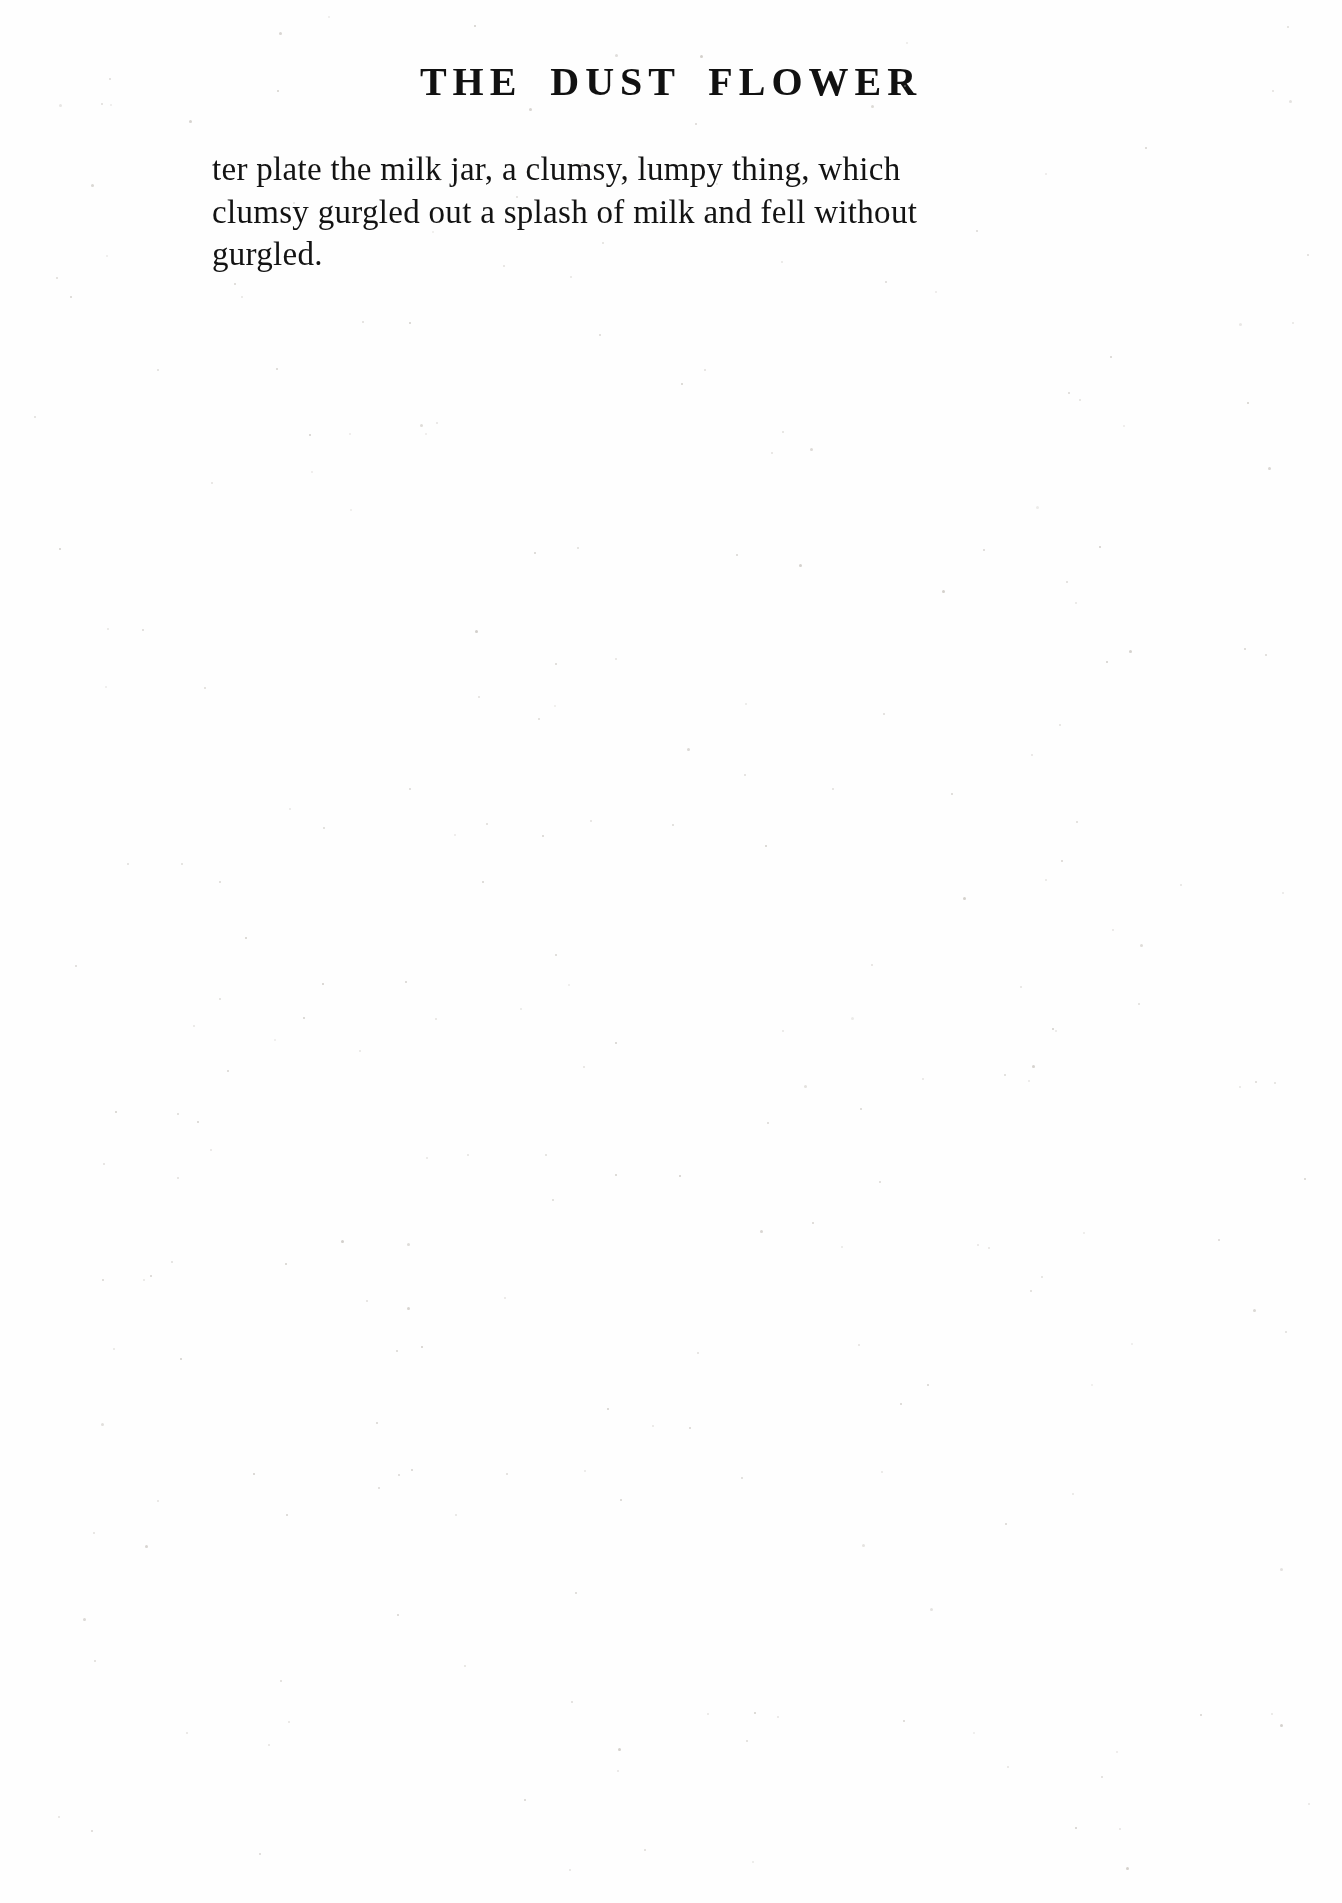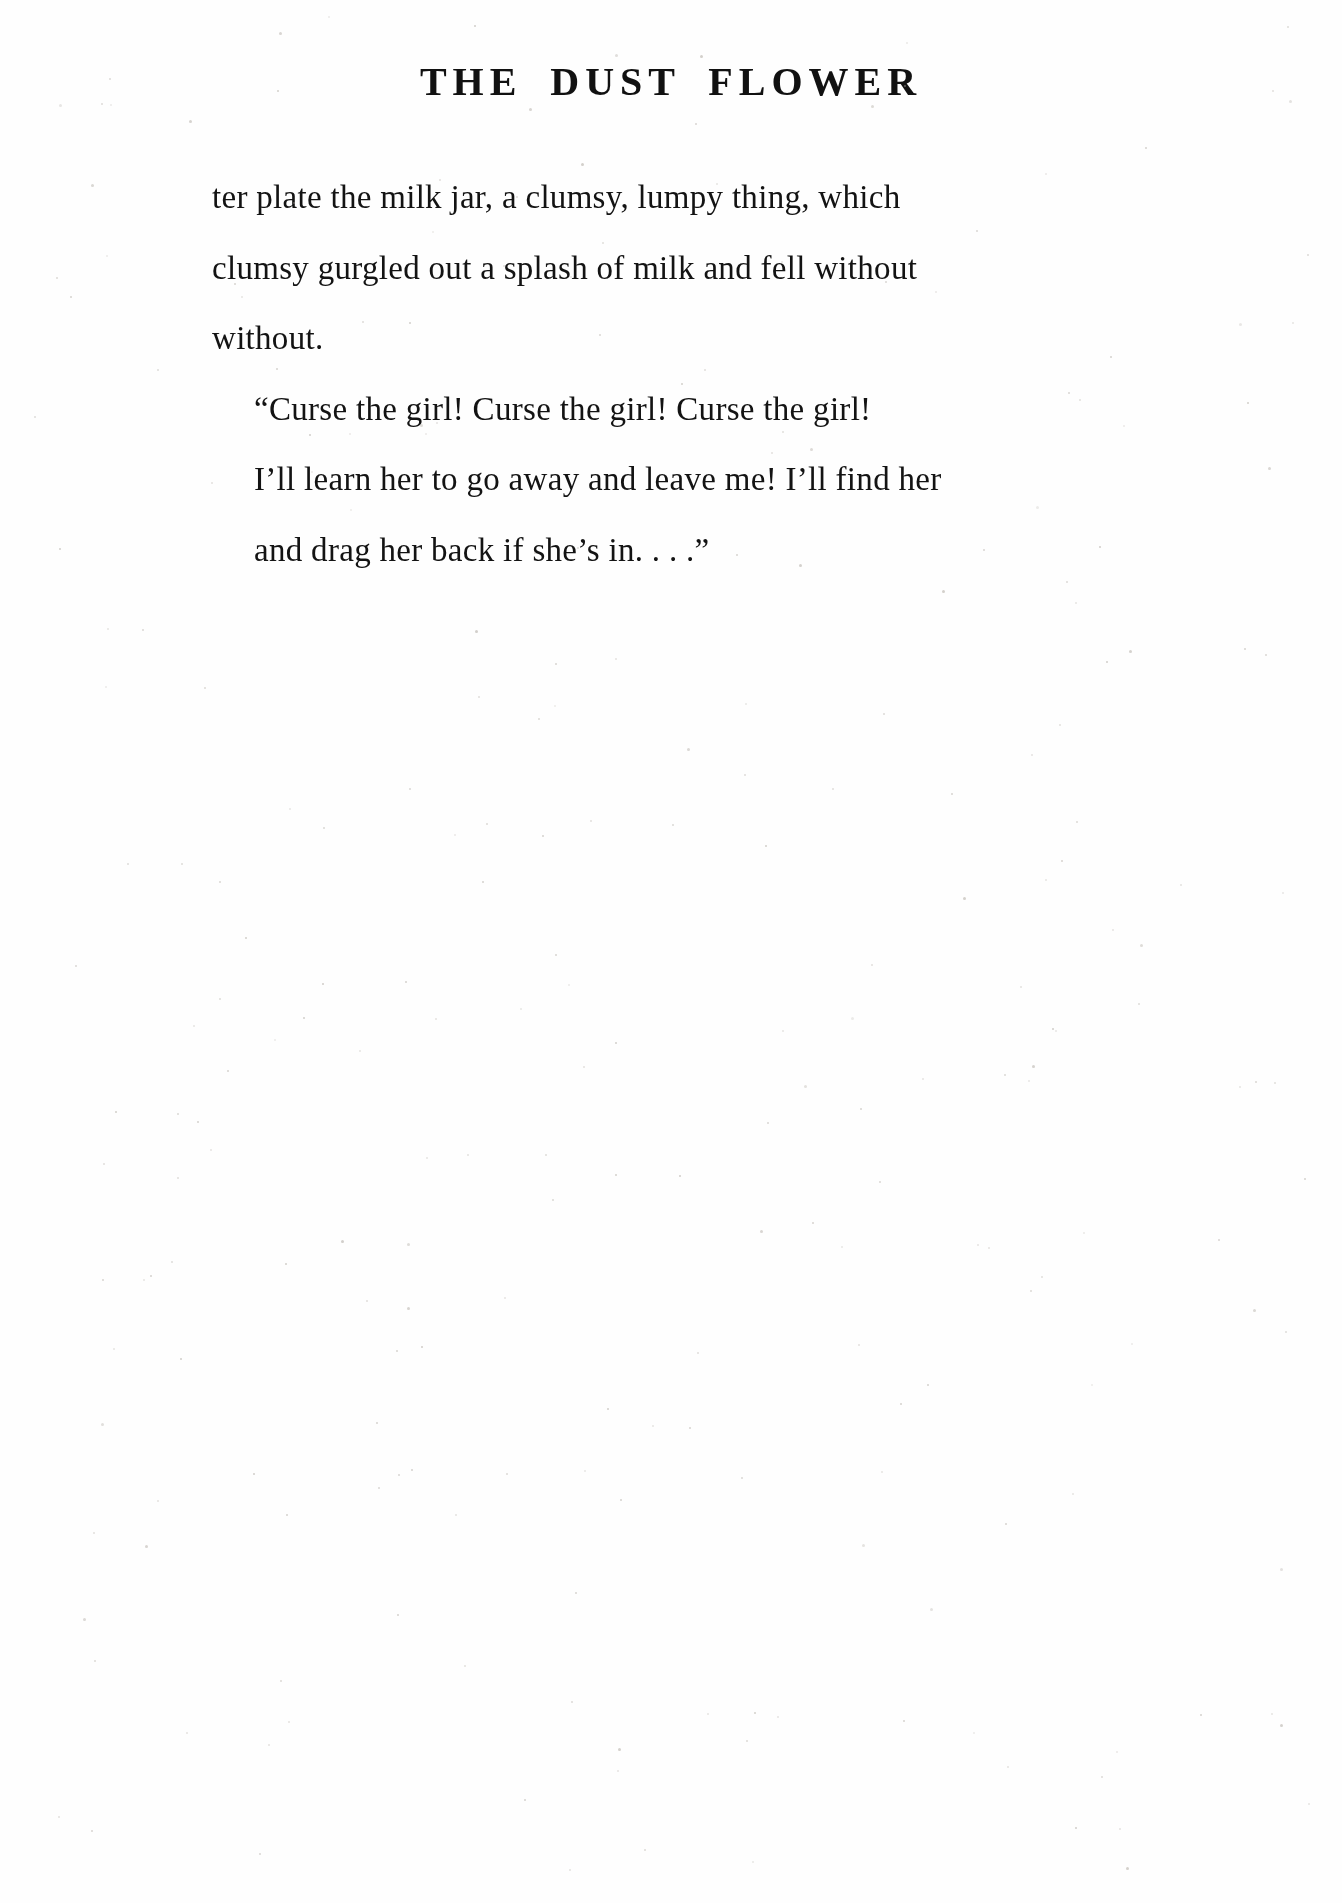--- a/index.html
+++ b/index.html
@@ -66,43 +66,37 @@
   }
 
   .para + .para {
     margin-top: 0px;
     text-indent: 42px;
   }
 
   
   .line {
     display: block;
-    margin-top: 28px;
   }
 </style>
 </head>
 <body>
 
 <div class="page">
 
   <div class="running-head">THE DUST FLOWER</div>
 
   <div class="text-block">
 
     <p class="para">
       <span class="line">ter plate the milk jar, a clumsy, lumpy thing, which</span>
       <span class="line">clumsy gurgled out a splash of milk and fell without</span>
-      <span class="line">without.</span>
+      <span class="line">gurgled.</span>
     </p>
 
-    <p class="para">
-      <span class="line" style="text-indent:42px">“Curse the girl!  Curse the girl!  Curse the girl!</span>
-      <span class="line">I’ll learn her to go away and leave me!  I’ll find her</span>
-      <span class="line">and drag her back if she’s in. . . .”</span>
-    </p>
 
   </div>
 
   <div id="speckles">
       <div class="speckle" style="left: 1280px; top: 1724px; width: 3px; height: 3px; opacity: 0.61;"></div>
       <div class="speckle" style="left: 285px; top: 1263px; width: 2px; height: 2px; opacity: 0.63;"></div>
       <div class="speckle" style="left: 804px; top: 1085px; width: 3px; height: 3px; opacity: 0.39;"></div>
       <div class="speckle" style="left: 454px; top: 834px; width: 2px; height: 2px; opacity: 0.3;"></div>
       <div class="speckle" style="left: 746px; top: 1740px; width: 2px; height: 2px; opacity: 0.47;"></div>
       <div class="speckle" style="left: 554px; top: 705px; width: 2px; height: 2px; opacity: 0.26;"></div>

